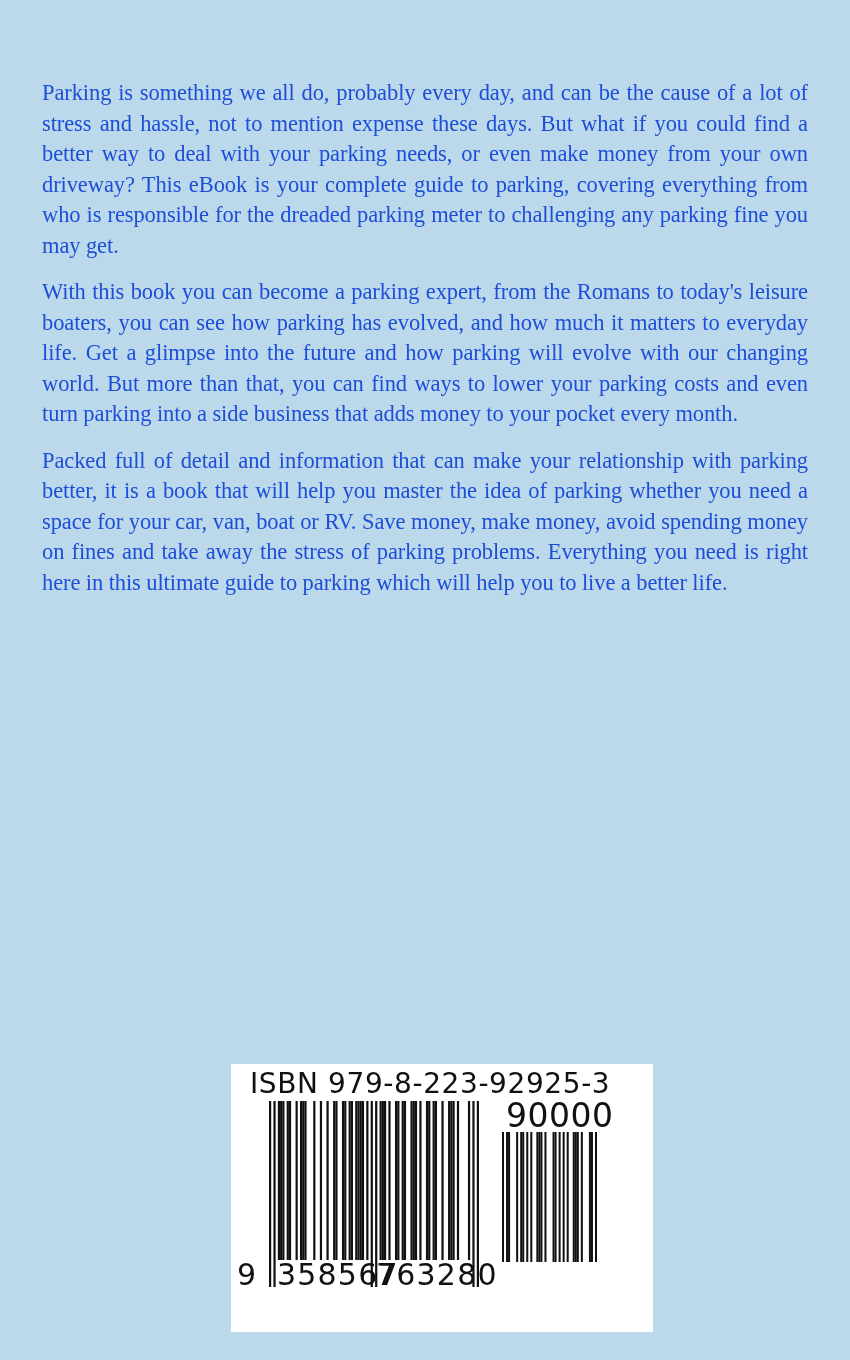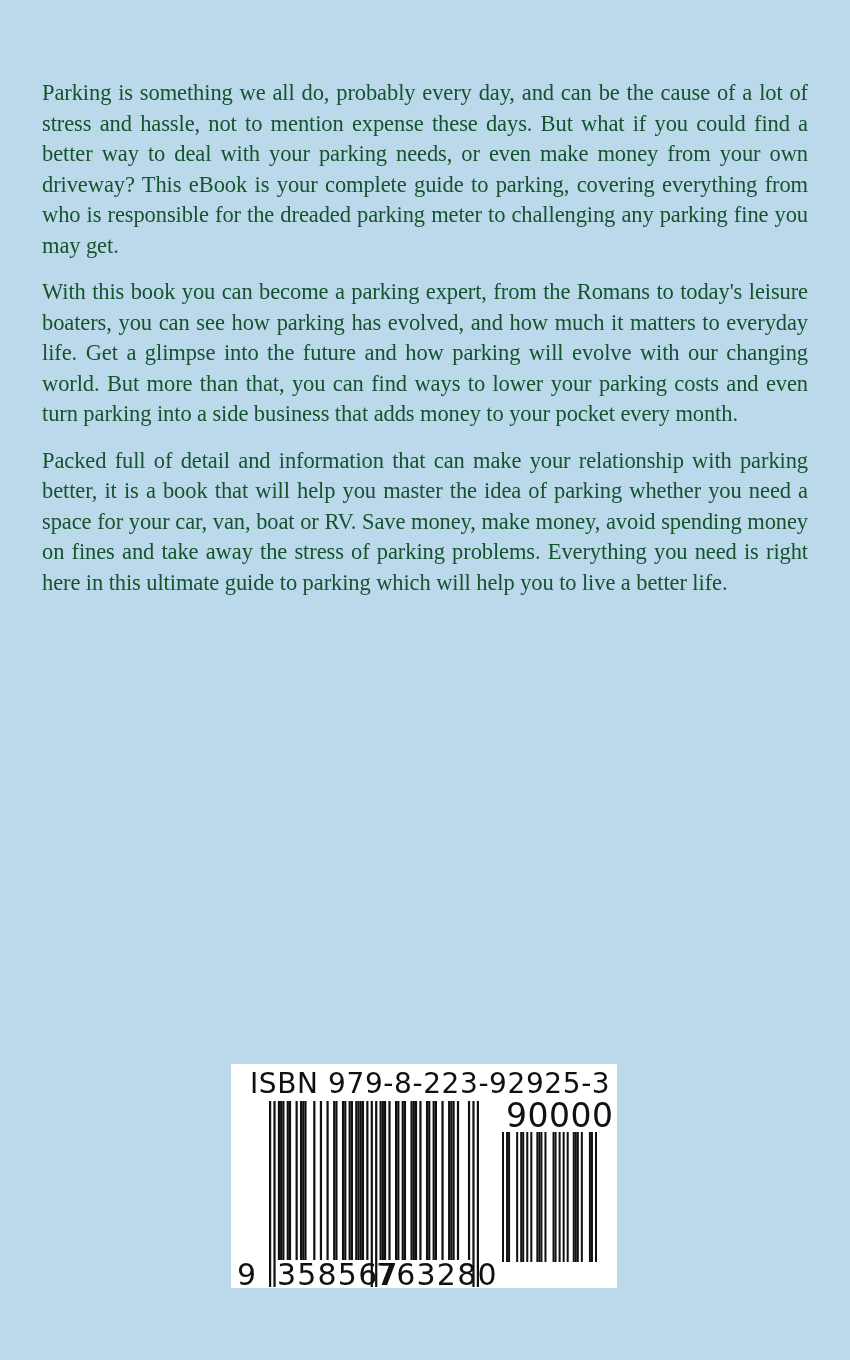--- a/index.html
+++ b/index.html
@@ -11,38 +11,39 @@
       height: 1360px;
       background: #bcd9eb;
       position: relative;
       overflow: hidden;
     }
     .blurb {
       position: absolute;
       left: 42px;
       top: 78px;
       width: 766px;
-      color: #14532d;
+      color: #1d4ed8;
       font-family: "Liberation Serif", "DejaVu Serif", serif;
       font-size: 22.5px;
       line-height: 30.6px;
     }
     .blurb p {
       margin: 0 0 15.5px 0;
       text-align: justify;
       text-align-last: left;
       letter-spacing: -0.1px;
     }
     .barcode-box {
       position: absolute;
       left: 231px;
       top: 1064px;
       width: 386px;
-      height: 224px;
+      height: 268px;
       background: #ffffff;
+      padding-left: 36px;
     }
     .isbn-text {
       position: absolute;
       left: 19px;
       top: 3px;
       font-family: "DejaVu Sans", sans-serif;
       font-size: 28px;
       letter-spacing: 0.6px;
       color: #111;
       white-space: nowrap;

